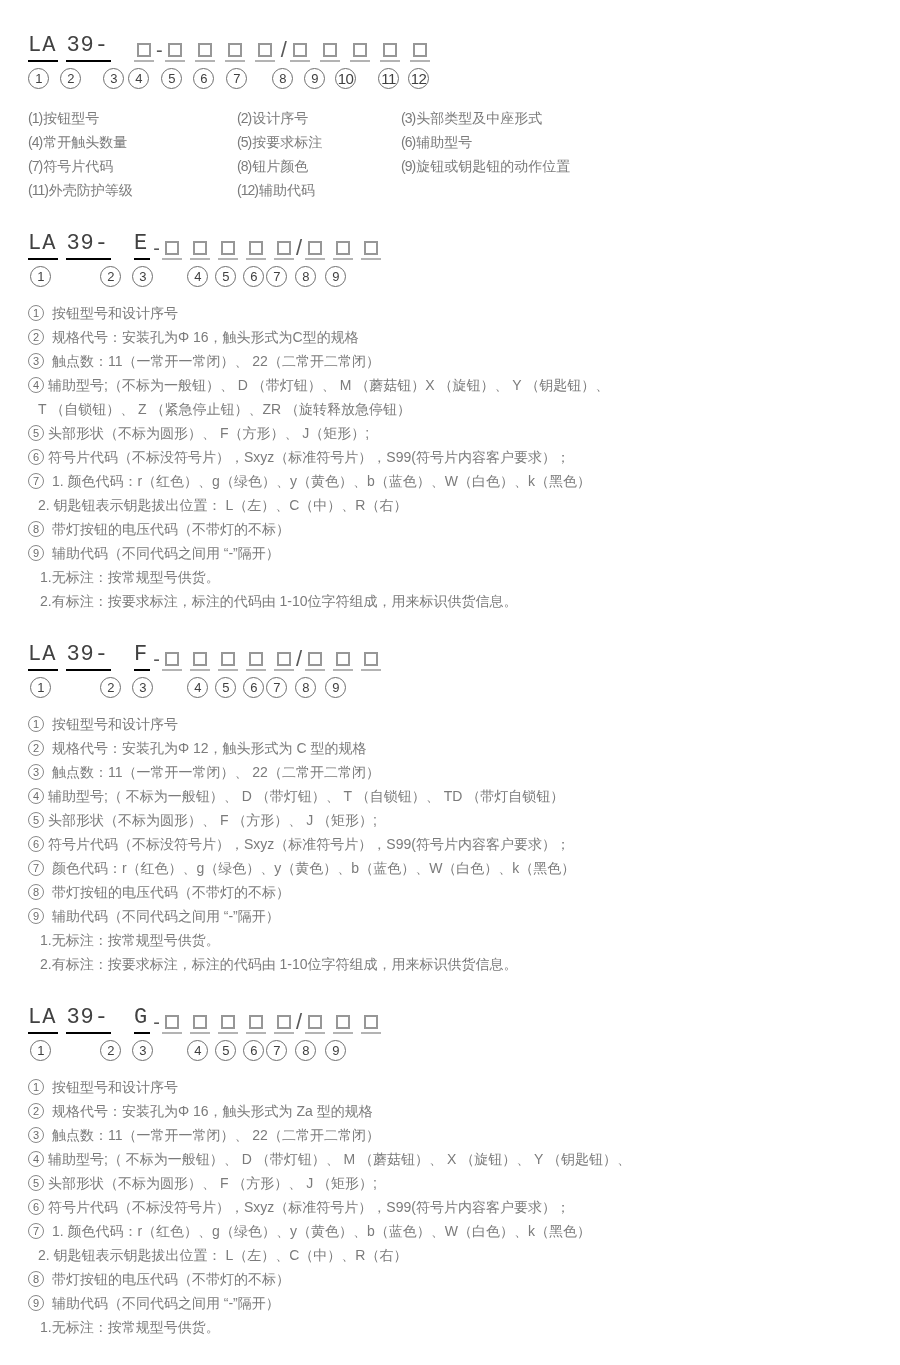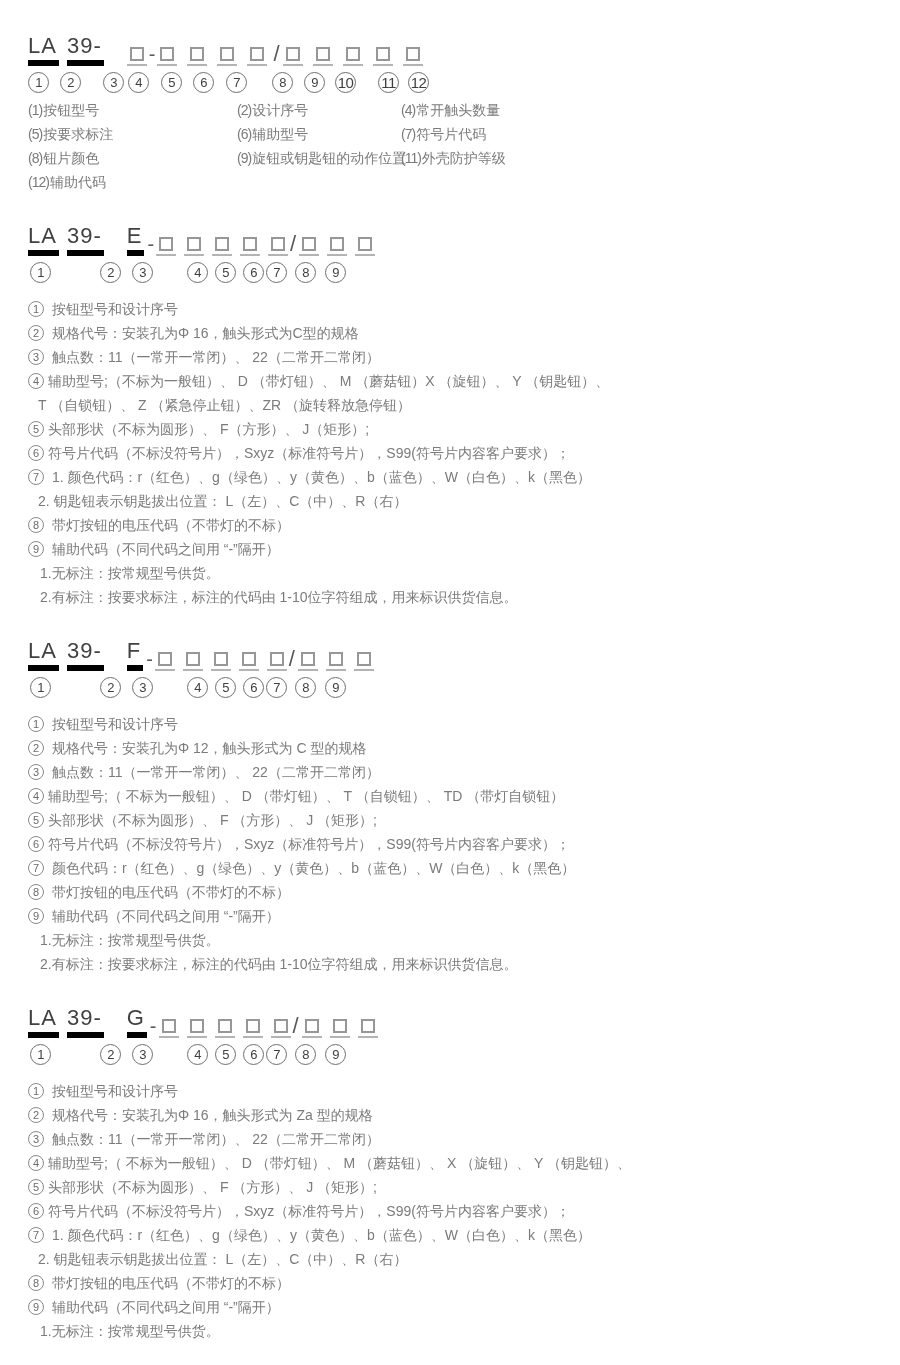--- a/index.html
+++ b/index.html
@@ -10,21 +10,21 @@
     color:#7b7b7b; font-size:14px;
   }
   .page { padding:34px 30px 40px 28px; }
 
   
   .diagram { }
   .drow { display:flex; align-items:flex-end; }
   .mtext {
     font-size:22px; color:#414141; letter-spacing:1px; line-height:24px;
   }
-  .ut { border-bottom:6px solid #000000; padding:0 2px 2px 0; }
+  .ut { border-bottom:2px solid #000000; padding:0 2px 2px 0;font-family:Liberation Mono, monospace; }
   .seg { margin-right:8px; }
   .seg-series { margin-right:23px; }
   .seg-letter { margin-right:1px; }
   .dash { font-size:20px; color:#585858; margin:0 2px; line-height:24px; }
   .slash { font-size:22px; color:#585858; margin:0 3px 0 6px; line-height:24px; }
   .ub { border-bottom:2px solid #b3b3b3; padding:0 3px 3px 3px; margin-right:10px; display:inline-block; line-height:0; }
   .sub .ub { margin-right:8px; }
   .box { display:inline-block; width:14px; height:14px; border:2px solid #979797; background:#fff; }
 
   .circles { margin-top:4px; height:24px; align-items:center; }
@@ -51,21 +51,21 @@
   .sub-c .circ:nth-child(3){margin-left:11px}
   .sub-c .circ:nth-child(4){margin-left:34px}
   .sub-c .circ:nth-child(5){margin-left:7px}
   .sub-c .circ:nth-child(6){margin-left:7px}
   .sub-c .circ:nth-child(7){margin-left:2px}
   .sub-c .circ:nth-child(8){margin-left:8px}
   .sub-c .circ:nth-child(9){margin-left:9px}
 
   
   .legend {
-    margin-top:4px;
+    margin-top:16px;
     display:grid; grid-template-columns:209px 164px 1fr;
     line-height:24px; color:#7b7b7b;
   }
   .lcell { white-space:nowrap; }
   .lnum { letter-spacing:-1px; margin-right:1px; }
 
   
   .sec-diagram { margin-top:30px; }
   .sbody { margin-top:13px; }
   .bline { display:flex; align-items:flex-start; line-height:24px; min-height:24px; }
@@ -112,20 +112,21 @@
       <span class="circ">9</span>
       <span class="circ">10</span>
       <span class="circ">11</span>
       <span class="circ">12</span>
     </div>
   </div>
 
   <div class="legend">
     <div class="lcell"><span class="lnum">(1)</span><span>按钮型号</span></div>
     <div class="lcell"><span class="lnum">(2)</span><span>设计序号</span></div>
+    <div class="lcell"><span class="lnum">(3)</span><span>头部类型及中座形式</span></div>
     <div class="lcell"><span class="lnum">(4)</span><span>常开触头数量</span></div>
     <div class="lcell"><span class="lnum">(5)</span><span>按要求标注</span></div>
     <div class="lcell"><span class="lnum">(6)</span><span>辅助型号</span></div>
     <div class="lcell"><span class="lnum">(7)</span><span>符号片代码</span></div>
     <div class="lcell"><span class="lnum">(8)</span><span>钮片颜色</span></div>
     <div class="lcell"><span class="lnum">(9)</span><span>旋钮或钥匙钮的动作位置</span></div>
     <div class="lcell"><span class="lnum">(11)</span><span>外壳防护等级</span></div>
     <div class="lcell"><span class="lnum">(12)</span><span>辅助代码</span></div>
   </div>
 

